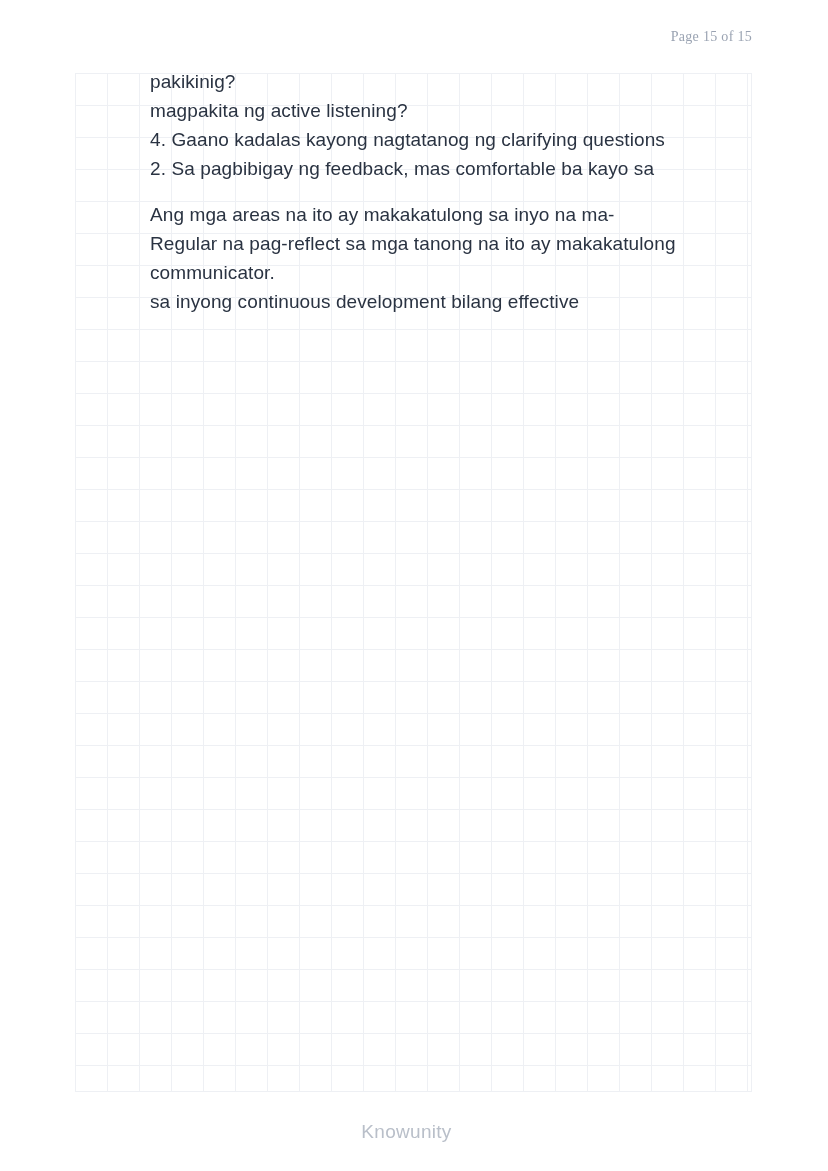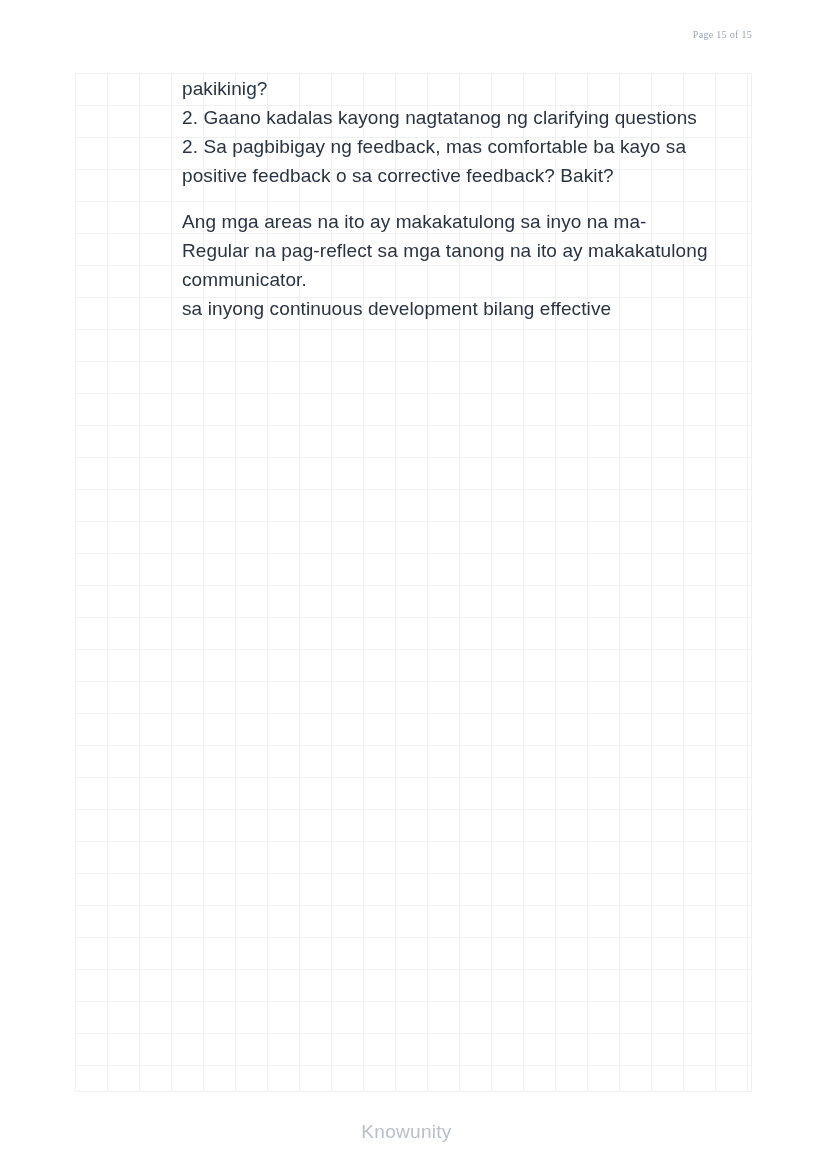--- a/index.html
+++ b/index.html
@@ -15,47 +15,46 @@
     background: #ffffff;
     overflow: hidden;
     position: relative;
     font-family: "Liberation Sans", sans-serif;
   }
   .page-indicator {
     position: absolute;
     top: 29px;
     right: 76px;
     font-family: "Liberation Serif", serif;
-    font-size: 10px;
+    font-size: 14px;
     color: var(--page-indicator);
     letter-spacing: 0.3px;
   }
   .grid-paper {
     position: absolute;
     left: 75px;
     top: 73px;
     width: 677px;
     height: 1019px;
     background-image:
       linear-gradient(to right, var(--grid-line) 1px, transparent 1px),
       linear-gradient(to bottom, var(--grid-line) 1px, transparent 1px);
     background-size: 32px 32px;
     border-right: 1px solid var(--grid-line);
     border-bottom: 1px solid var(--grid-line);
   }
   .doc-text {
     position: absolute;
     left: 150px;
-    top: 74px;
+    top: 67px;
     width: 560px;
     font-size: 19px;
     line-height: 29px;
     color: var(--text);
     letter-spacing: 0.1px;
-    margin-left: 32px;
   }
   .paragraph { display: block; }
   .paragraph + .paragraph { margin-top: 17px; }
   .footer-brand {
     position: absolute;
     left: 0;
     right: 15px;
     top: 1121px;
     text-align: center;
     font-size: 19px;
@@ -66,23 +65,23 @@
 </head>
 <body>
 
 <div class="page-indicator">Page 15 of 15</div>
 
 <div class="grid-paper"></div>
 
 <div class="doc-text">
   <div class="paragraph">
     <div>pakikinig?</div>
-    <div>2. Gaano kadalas kayong nagtatanog ng clarifying questions</div>
+    <div>magpakita ng active listening?</div>
+    <div>4. Gaano kadalas kayong nagtatanog ng clarifying questions</div>
     <div>2. Sa pagbibigay ng feedback, mas comfortable ba kayo sa</div>
-    <div>positive feedback o sa corrective feedback? Bakit?</div>
   </div>
   <div class="paragraph">
     <div>Ang mga areas na ito ay makakatulong sa inyo na ma-</div>
     <div>Regular na pag-reflect sa mga tanong na ito ay makakatulong</div>
     <div>communicator.</div>
     <div>sa inyong continuous development bilang effective</div>
   </div>
 </div>
 
 <div class="footer-brand">Knowunity</div>

